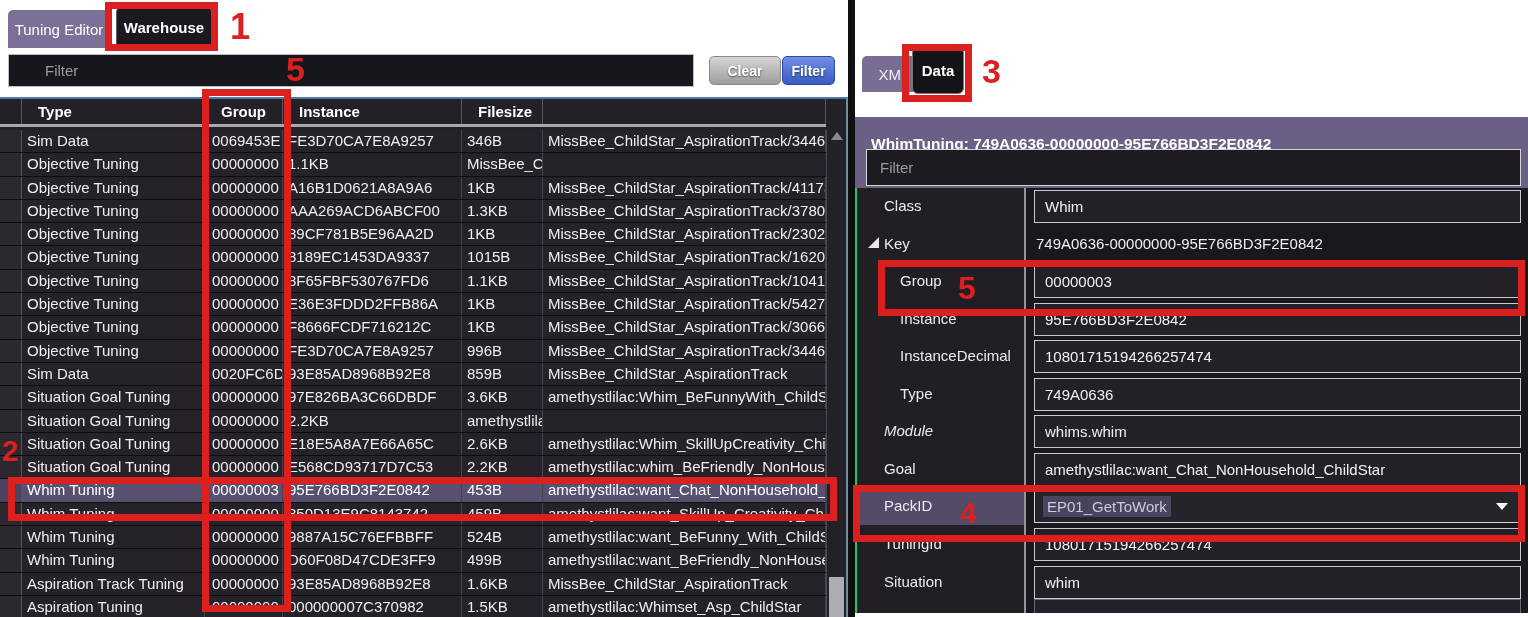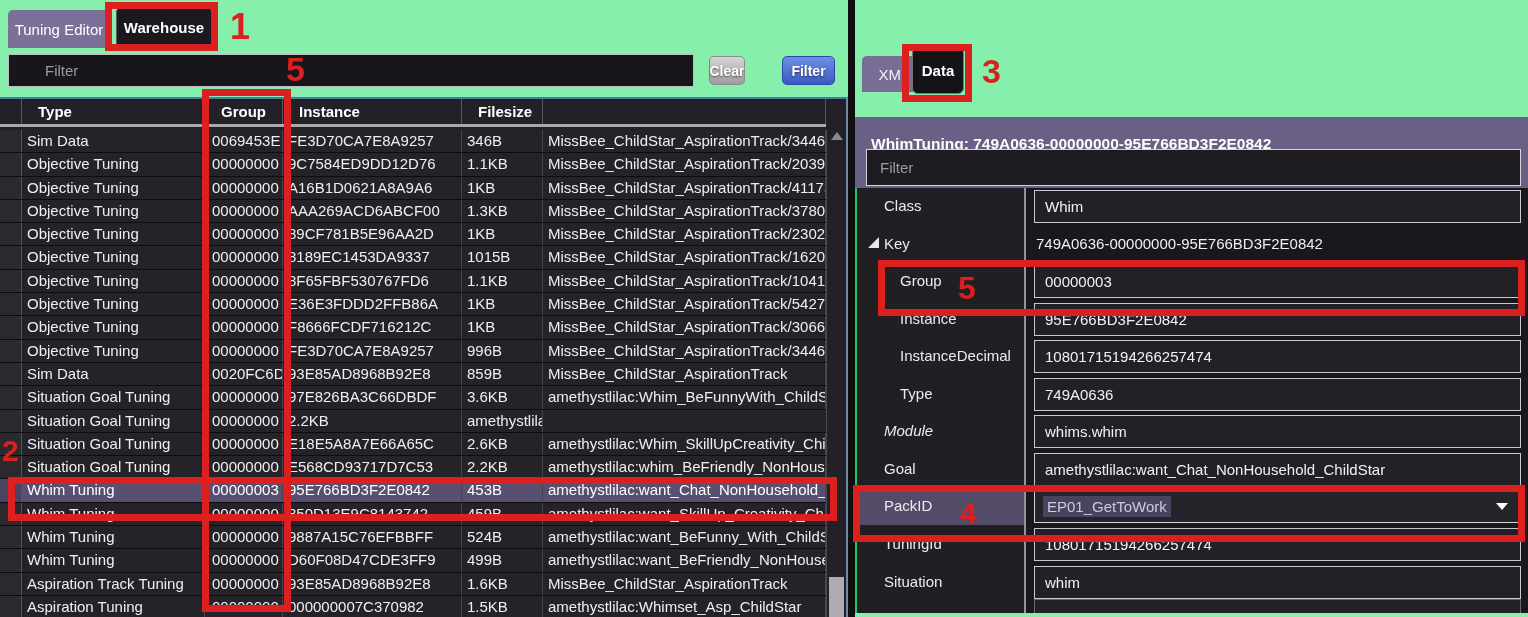--- a/index.html
+++ b/index.html
@@ -1,29 +1,29 @@
 <!DOCTYPE html>
 <html><head>
 <meta charset="utf-8">
 <style>
   html,body{margin:0;padding:0;background:#141316;}
   *{box-sizing:border-box;font-family:"Liberation Sans",sans-serif;}
-  .stage{position:relative;width:1528px;height:617px;background:#86efac;overflow:hidden;color:#f0eef2;}
+  .stage{position:relative;width:1528px;height:617px;background:#ffffff;overflow:hidden;color:#f0eef2;}
 
   
   .tab-left{position:absolute;display:flex;align-items:center;justify-content:center;font-size:15px;}
   .tab-tuning{left:8px;top:10px;width:102px;height:38px;background:#7b7097;color:#fff;border-radius:5px 5px 0 0;}
   .tab-warehouse{left:116px;top:7px;width:96px;height:41px;background:#1b191f;color:#fff;font-weight:bold;border:1px solid #5e5b64;border-radius:5px;}
 
   
   .flt-input{position:absolute;background:#17161a;border:1.5px solid #bfbdc5;color:#e8e6ec;font-size:15px;outline:none;}
   .flt-input::placeholder{color:#9d9aa4;}
   .left-filter{left:8px;top:54px;width:686px;height:33px;padding-left:36px;}
   .btn{position:absolute;display:flex;align-items:center;justify-content:center;height:29px;border-radius:5px;font-size:14px;font-weight:bold;color:#fff;text-shadow:0 1px 2px rgba(0,0,0,.55);cursor:pointer;}
-  .btn-clear{left:709px;top:56px;width:36px;background:linear-gradient(#d6d6d6,#9d9d9d);border:1px solid #8a8a8a;}
+  .btn-clear{left:709px;top:56px;width:72px;background:linear-gradient(#d6d6d6,#9d9d9d);border:1px solid #8a8a8a;}
   .btn-filter{left:782px;top:56px;width:53px;background:linear-gradient(#6f8fe6,#3a5ac2);border:1px solid #2d49a8;}
 
   
   .table-wrap{position:absolute;left:0;top:97px;width:848px;height:520px;background:#232127;border-top:2px solid #4a7aa6;border-right:2px solid #6f8ba3;overflow:hidden;}
   .tbl-grid{display:grid;grid-template-columns:22px 183px 78px 179px 81px 283px;}
   .tbl-header{position:absolute;left:0;top:0;width:826px;height:28px;border-bottom:3px solid #aaa8ae;}
   .tbl-header .cell{font-weight:bold;color:#fff;font-size:15px;line-height:25px;padding-left:16px;border-right:1px solid #5a585f;overflow:hidden;white-space:nowrap;background:#232127;}
   .tbl-body{position:absolute;left:0;top:31px;width:826px;}
   .row{height:23.3px;background:#252329;border-bottom:1px solid #0d0c0f;cursor:pointer;}
   .row .cell{font-size:15px;line-height:22px;color:#f0eef2;padding-left:5px;border-right:1px solid #46444c;overflow:hidden;white-space:nowrap;}
@@ -102,21 +102,20 @@
           <div class="cell type">Sim Data</div>
           <div class="cell group" style="padding-left: 7px;">0069453E</div>
           <div class="cell instance">FE3D70CA7E8A9257</div>
           <div class="cell filesize">346B</div>
           <div class="cell name">MissBee_ChildStar_AspirationTrack/344682</div>
         </div>
         <div class="row tbl-grid">
           <div class="cell rowhdr"></div>
           <div class="cell type">Objective Tuning</div>
           <div class="cell group" style="padding-left: 7px;">00000000</div>
-          <div class="cell instance">9C7584ED9DD12D76</div>
           <div class="cell filesize">1.1KB</div>
           <div class="cell name">MissBee_ChildStar_AspirationTrack/203920</div>
         </div>
         <div class="row tbl-grid">
           <div class="cell rowhdr"></div>
           <div class="cell type">Objective Tuning</div>
           <div class="cell group" style="padding-left: 7px;">00000000</div>
           <div class="cell instance">A16B1D0621A8A9A6</div>
           <div class="cell filesize">1KB</div>
           <div class="cell name">MissBee_ChildStar_AspirationTrack/411734</div>

